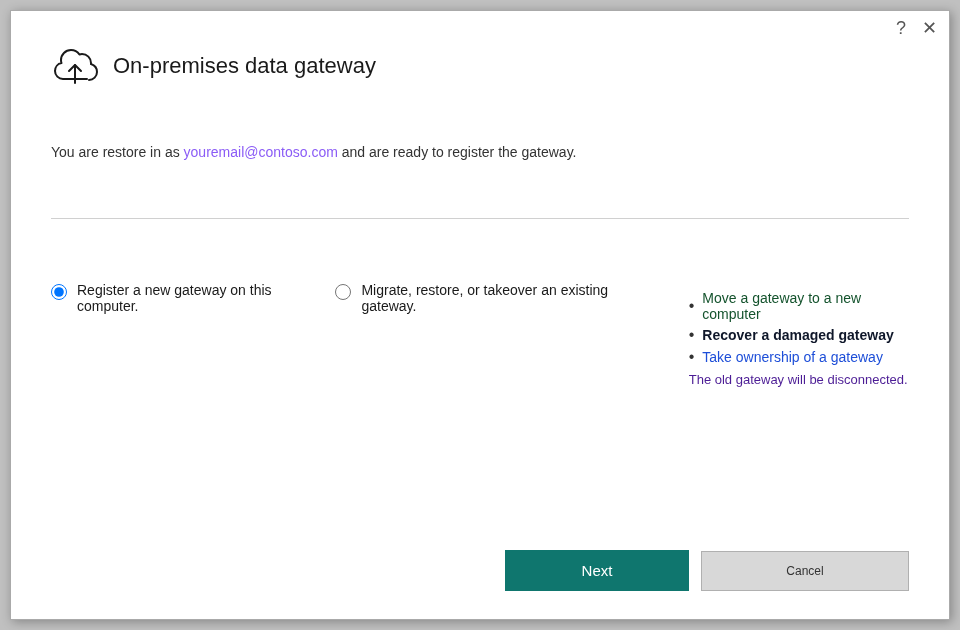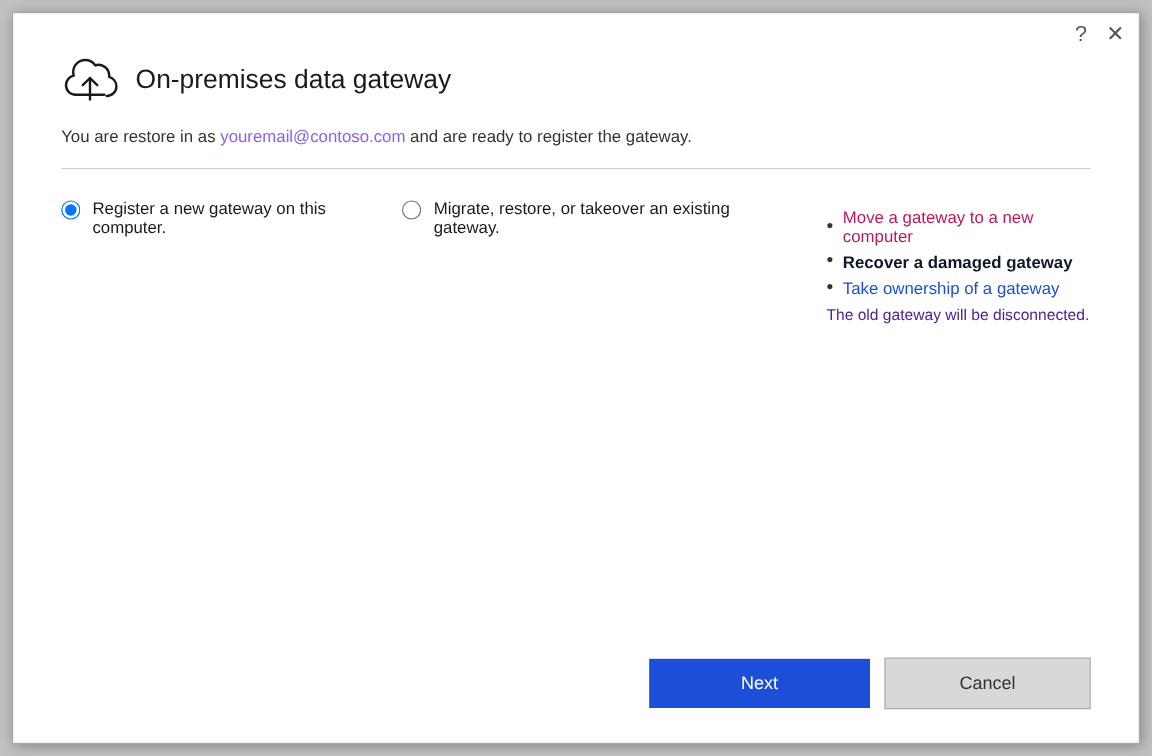--- a/index.html
+++ b/index.html
@@ -42,20 +42,21 @@
       color: #555;
       cursor: pointer;
       line-height: 1;
     }
 
     .content {
       flex: 1;
       padding: 0 40px 0 40px;
       display: flex;
       flex-direction: column;
+      gap: 39px;
     }
 
     .header {
       display: flex;
       align-items: center;
       gap: 14px;
       margin-bottom: 16px;
     }
 
     .cloud-icon {
@@ -148,37 +149,37 @@
 
     .footer {
       display: flex;
       justify-content: flex-end;
       align-items: center;
       padding: 16px 40px 28px 40px;
       gap: 12px;
     }
 
     .btn-next {
-      background: #1d4ed8;
+      background: #0f766e;
       color: #ffffff;
       border: none;
       padding: 12px 0;
       width: 184px;
       font-size: 15px;
       cursor: pointer;
       font-family: 'Segoe UI', Arial, sans-serif;
     }
 
     .btn-cancel {
       background: #d8d8d8;
       color: #333;
       border: 1px solid #b0b0b0;
       padding: 12px 0;
-      width: 172px;
-      font-size: 15px;
+      width: 208px;
+      font-size: 12px;
       cursor: pointer;
       font-family: 'Segoe UI', Arial, sans-serif;
     }
   </style>
 </head>
 <body>
 
 <div class="dialog">
   <div class="title-bar">
     <span class="title-bar-icon">?</span>
@@ -208,21 +209,21 @@
       </div>
 
       <div class="option-row">
         <input type="radio" name="gateway-option" id="migrate" style="">
         <label for="migrate" class="option-label">Migrate, restore, or takeover an existing gateway.</label>
       </div>
 
       <div class="sub-options">
         <ul class="bullet-list">
           <li>
-            <span style="color:#be185d;">Move a gateway to a new computer</span>
+            <span style="color:#14532d;">Move a gateway to a new computer</span>
           </li>
           <li>
             <span style="color:#0f172a;font-weight:bold;">Recover a damaged gateway</span>
           </li>
           <li>
             <span style="color:#1d4ed8;">Take ownership of a gateway</span>
           </li>
         </ul>
         <div class="disconnect-note">The old gateway will be disconnected.</div>
       </div>

